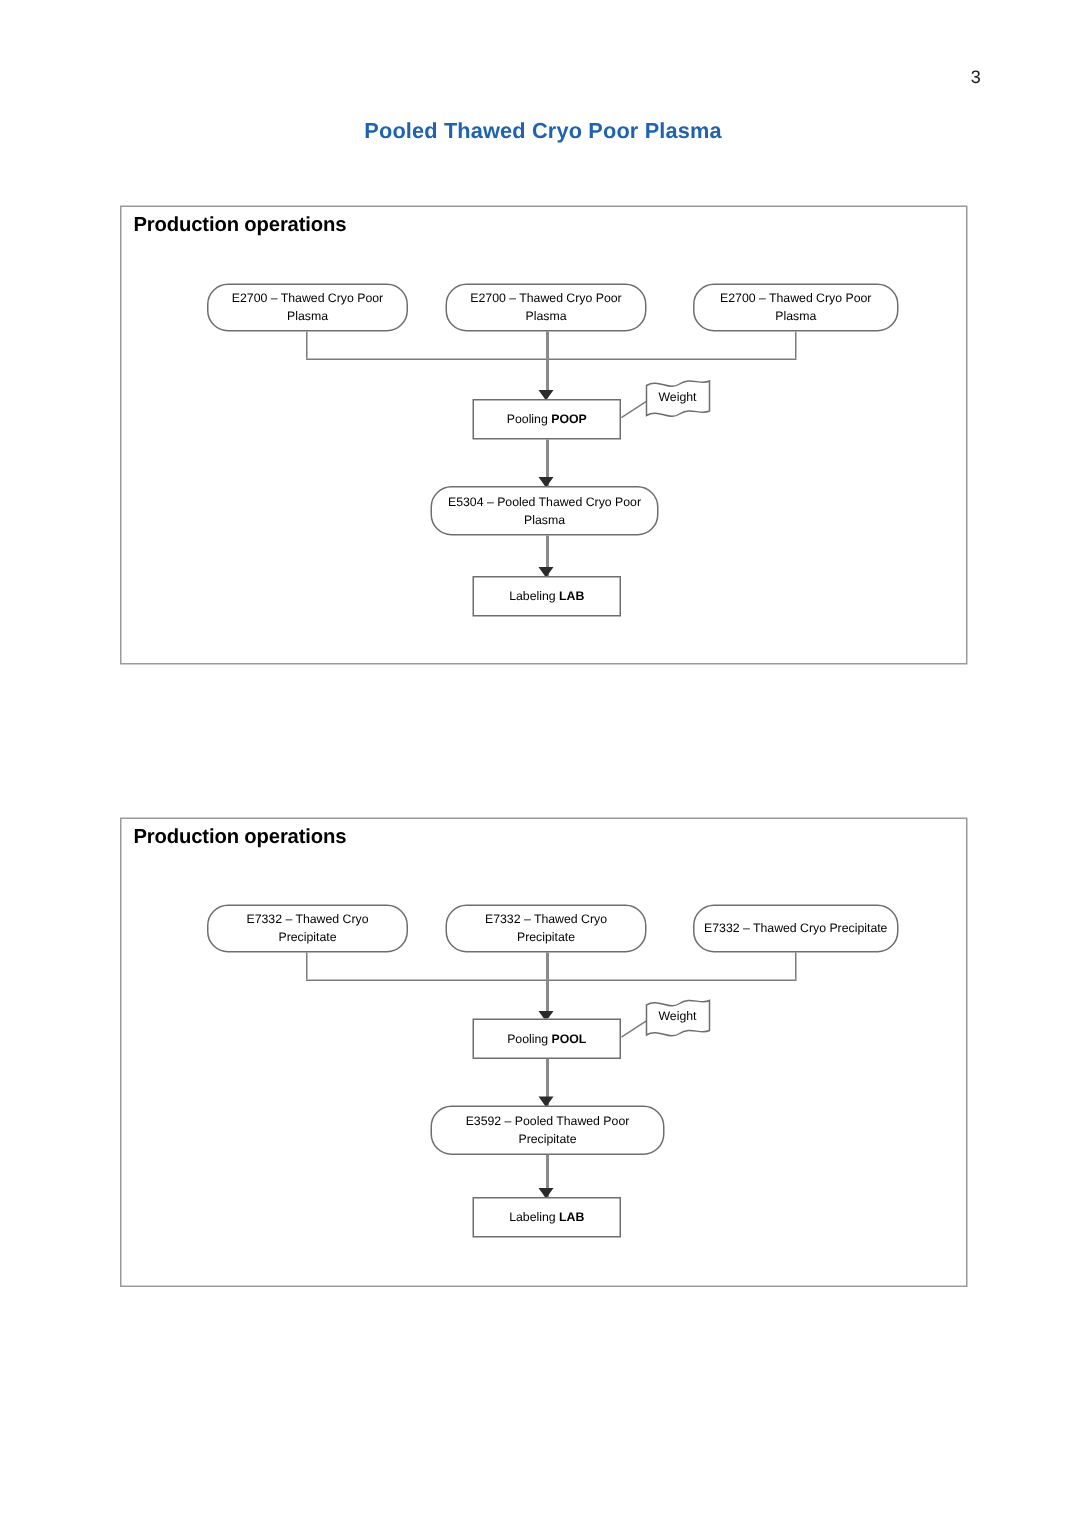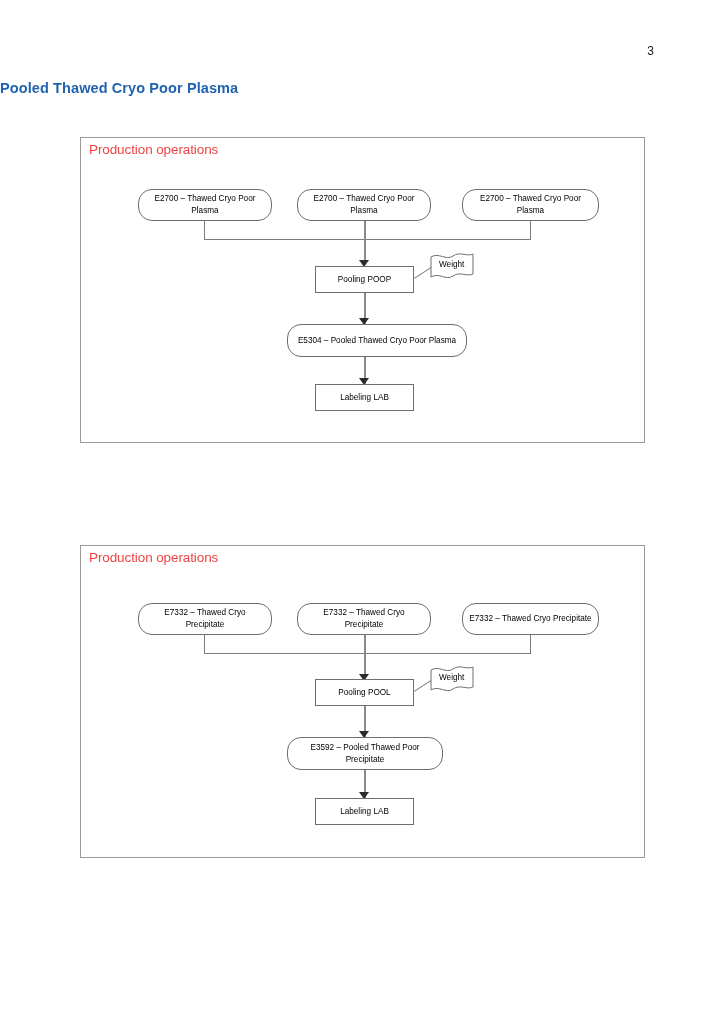--- a/index.html
+++ b/index.html
@@ -29,21 +29,21 @@
     font-size: 12px;
     color: #1a1a1a;
     letter-spacing: 0.2px;
   }
 
   
   .section-title {
     position: absolute;
     left: 0;
     width: 724px;
-    text-align: left;
+    text-align: center;
     font-size: 14.5px;
     font-weight: bold;
     color: #1F63B0;
     letter-spacing: 0.1px;
   }
   #title-1 { top: 80px; }
   #title-2 { top: 495px; }
 
   
   .frame {
@@ -55,22 +55,22 @@
     box-sizing: border-box;
   }
   #frame-1 { top: 137px; height: 306px; }
   #frame-2 { top: 545px; height: 313px; }
 
   .frame-label {
     position: absolute;
     left: 8px;
     top: 4px;
     font-size: 13.5px;
-    font-weight: normal;
-    color: #ef4444;
+    font-weight: bold;
+    color: #000000;
     letter-spacing: -0.1px;
   }
 
   
   .node {
     position: absolute;
     box-sizing: border-box;
     border: 1px solid #6e6e6e;
     background: #ffffff;
     display: flex;
@@ -79,21 +79,21 @@
     text-align: center;
     font-size: 8.2px;
     line-height: 1.45;
     color: #000000;
     padding: 2px 6px;
   }
   .node.rounded { border-radius: 14px; }
   .node.rect { border-radius: 0; }
 
   .node .lbl { display: block; }
-  .node .code { font-weight: normal; }
+  .node .code { font-weight: bold; }
 
   
   .vline {
     position: absolute;
     width: 1px;
     background: #7b7b7b;
   }
   .vline.thick { width: 1.6px; background: #8a8a8a; }
   .hline {
     position: absolute;
@@ -166,21 +166,21 @@
   <div class="flag-wrap" style="left:430px; top:252px;">
     <svg width="44" height="28" viewBox="0 0 44 28">
       <path d="M1,5 C9,0 16,9 23,4 C30,-1 37,5 43,2 L43,22 C37,25 30,19 23,24 C16,29 9,20 1,25 Z" fill="#ffffff" stroke="#6e6e6e" stroke-width="1"></path>
     </svg>
     <div class="flag-text" style="left:9px; top:8px;">Weight</div>
   </div>
 
   <div class="vline thick" style="left:364px; top:293px; height:32px;"></div>
   <div class="arrow-head" style="left:359px; top:318px;"></div>
 
-  <div class="node rounded" style="left:287px; top:324px; width:180px; height:33px;">
+  <div class="node rounded" style="left:287px; top:324px; width:152px; height:33px;">
     <span class="lbl">E5304 – Pooled Thawed Cryo Poor Plasma</span>
   </div>
 
   <div class="vline thick" style="left:364px; top:357px; height:28px;"></div>
   <div class="arrow-head" style="left:359px; top:378px;"></div>
 
   <div class="node rect" style="left:315px; top:384px; width:99px; height:27px;">
     <span class="lbl"><span>Labeling</span> <span class="code">LAB</span></span>
   </div>
 

